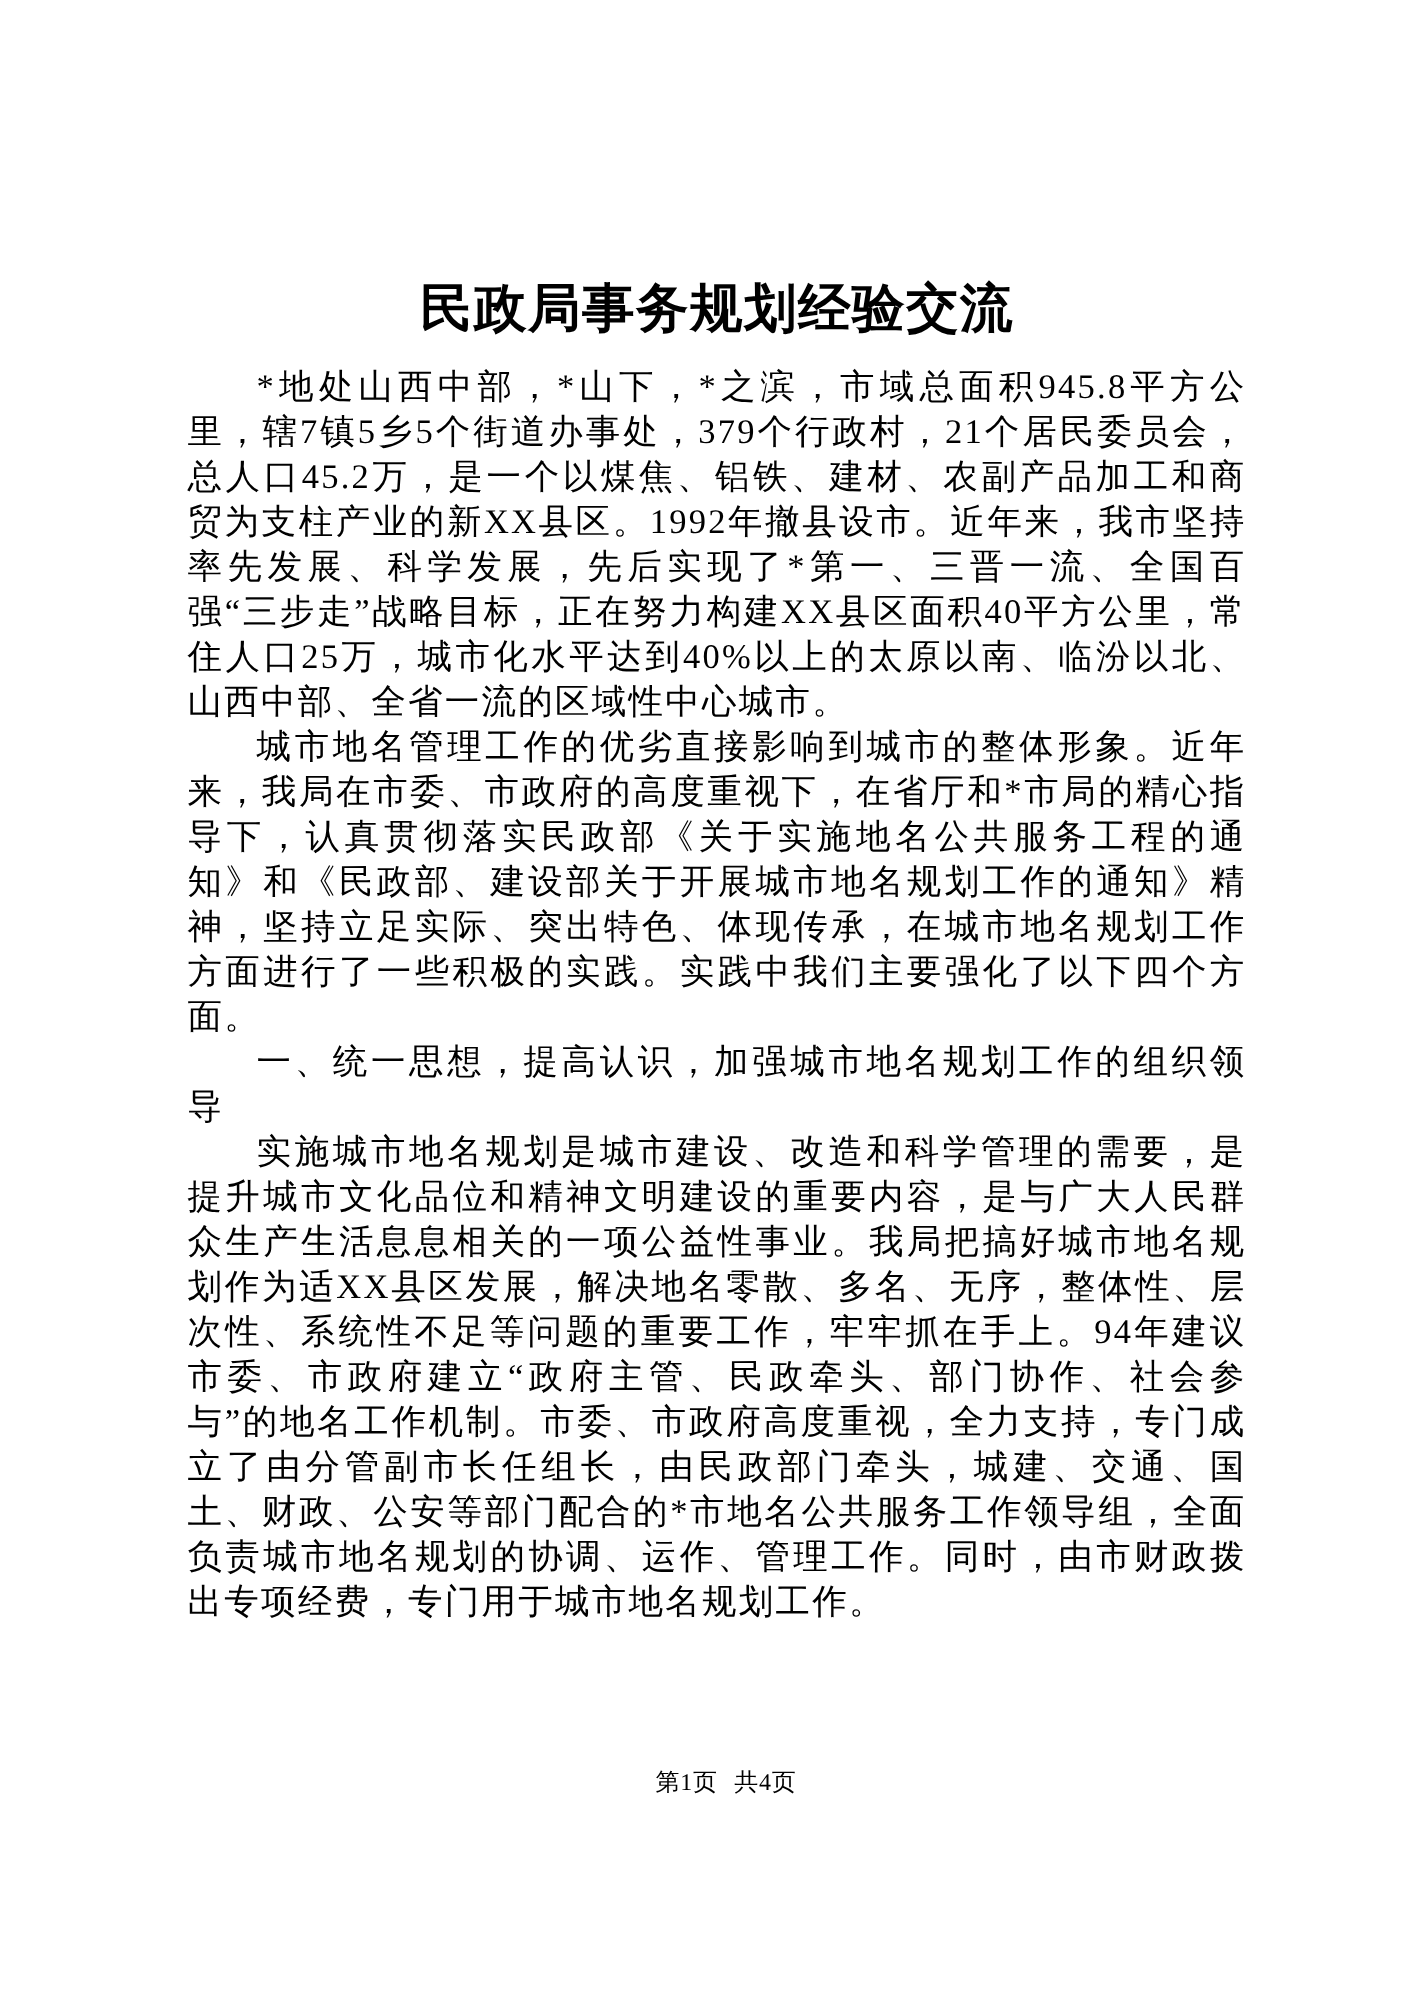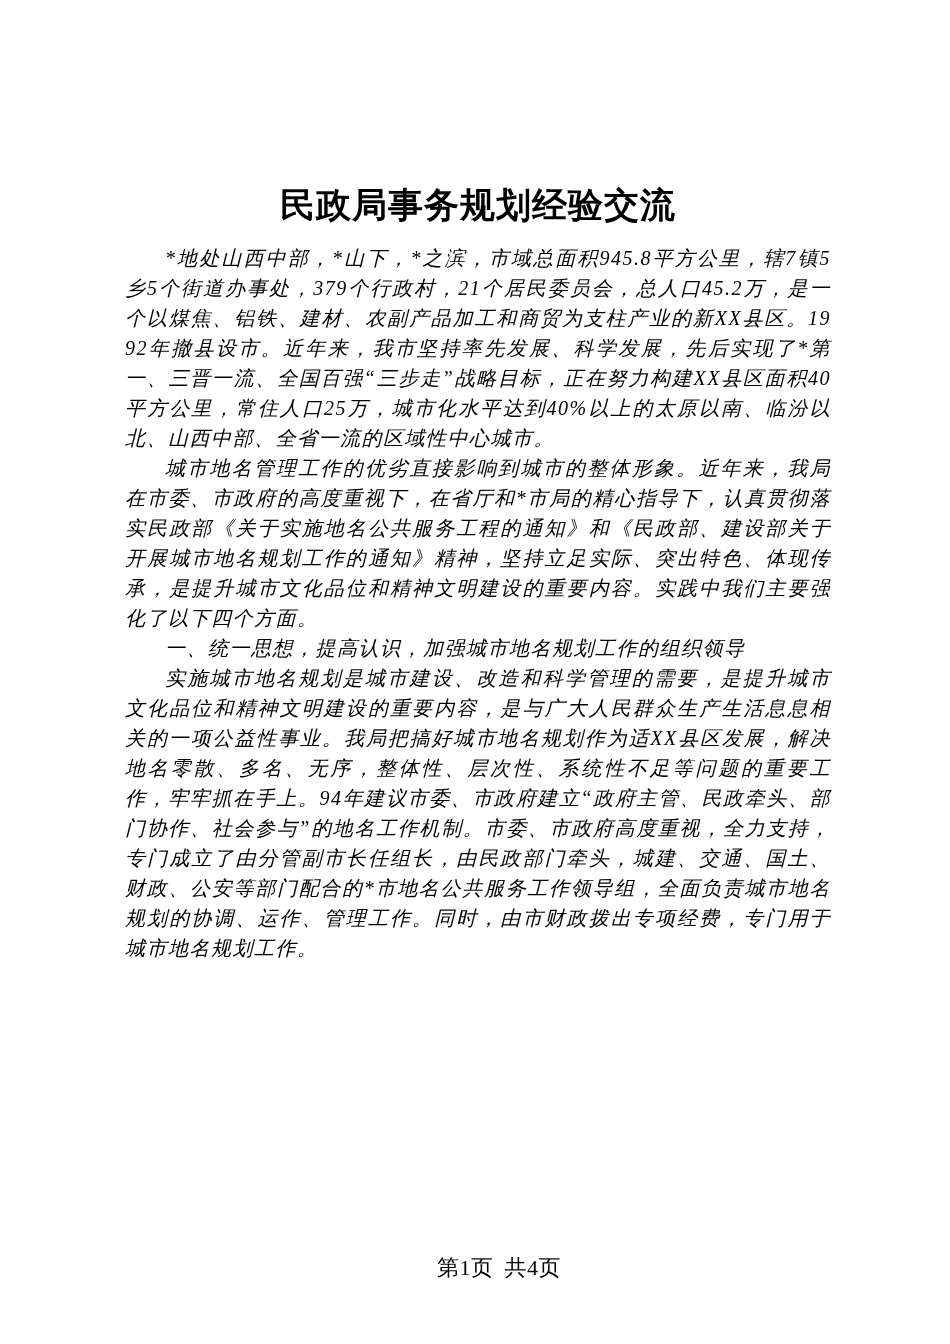--- a/index.html
+++ b/index.html
@@ -32,52 +32,51 @@
   .doc-title {
     margin: 0 0 17px 0;
     font-size: 35px;
     line-height: 40px;
     font-weight: bold;
     text-align: center;
     letter-spacing: 1px;
   }
   .para {
     margin: 0;
-    font-size: 20px;
+    font-size: 23px;
     line-height: 30px;
     letter-spacing: 1.5px;
     text-align: justify;
     text-justify: inter-character;
     text-indent: 2em;
     word-break: break-all;
-    font-style: italic;
   }
   .footer {
     position: absolute;
     left: 437px;
-    top: 1257px;
-    font-size: 22px;
+    top: 1178px;
+    font-size: 16px;
     line-height: 22px;
     white-space: nowrap;
     letter-spacing: 0.5px;
   }
   .footer .sep {
     display: inline-block;
     width: 11px;
   }
 </style>
 </head>
 <body>
 
 <div class="page">
   <div class="content">
     <h1 class="doc-title">民政局事务规划经验交流</h1>
     <div id="document-body">
         <p class="para">*地处山西中部，*山下，*之滨，市域总面积945.8平方公里，辖7镇5乡5个街道办事处，379个行政村，21个居民委员会，总人口45.2万，是一个以煤焦、铝铁、建材、农副产品加工和商贸为支柱产业的新XX县区。1992年撤县设市。近年来，我市坚持率先发展、科学发展，先后实现了*第一、三晋一流、全国百强“三步走”战略目标，正在努力构建XX县区面积40平方公里，常住人口25万，城市化水平达到40%以上的太原以南、临汾以北、山西中部、全省一流的区域性中心城市。</p>
-        <p class="para">城市地名管理工作的优劣直接影响到城市的整体形象。近年来，我局在市委、市政府的高度重视下，在省厅和*市局的精心指导下，认真贯彻落实民政部《关于实施地名公共服务工程的通知》和《民政部、建设部关于开展城市地名规划工作的通知》精神，坚持立足实际、突出特色、体现传承，是提升城市文化品位和精神文明建设的重要内容。实践中我们主要强化了以下四个方面。</p>
+        <p class="para">城市地名管理工作的优劣直接影响到城市的整体形象。近年来，我局在市委、市政府的高度重视下，在省厅和*市局的精心指导下，认真贯彻落实民政部《关于实施地名公共服务工程的通知》和《民政部、建设部关于开展城市地名规划工作的通知》精神，坚持立足实际、突出特色、体现传承，在城市地名规划工作方面进行了一些积极的实践。实践中我们主要强化了以下四个方面。</p>
         <p class="para">一、统一思想，提高认识，加强城市地名规划工作的组织领导</p>
         <p class="para">实施城市地名规划是城市建设、改造和科学管理的需要，是提升城市文化品位和精神文明建设的重要内容，是与广大人民群众生产生活息息相关的一项公益性事业。我局把搞好城市地名规划作为适XX县区发展，解决地名零散、多名、无序，整体性、层次性、系统性不足等问题的重要工作，牢牢抓在手上。94年建议市委、市政府建立“政府主管、民政牵头、部门协作、社会参与”的地名工作机制。市委、市政府高度重视，全力支持，专门成立了由分管副市长任组长，由民政部门牵头，城建、交通、国土、财政、公安等部门配合的*市地名公共服务工作领导组，全面负责城市地名规划的协调、运作、管理工作。同时，由市财政拨出专项经费，专门用于城市地名规划工作。</p>
       </div>
   </div>
   <div class="footer">
     <span>第1页</span><span class="sep"></span><span>共4页</span>
   </div>
 </div>
 
 </body></html>

